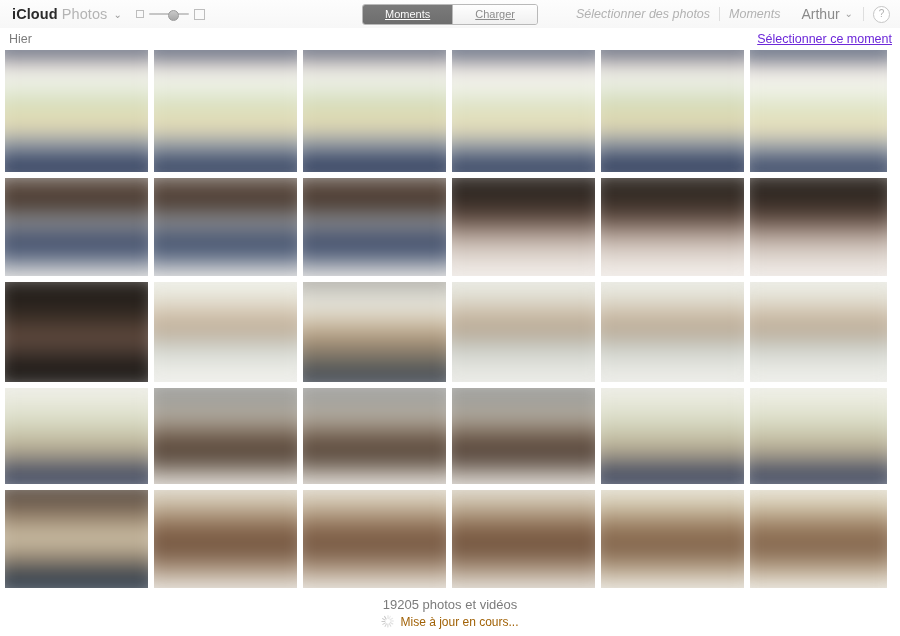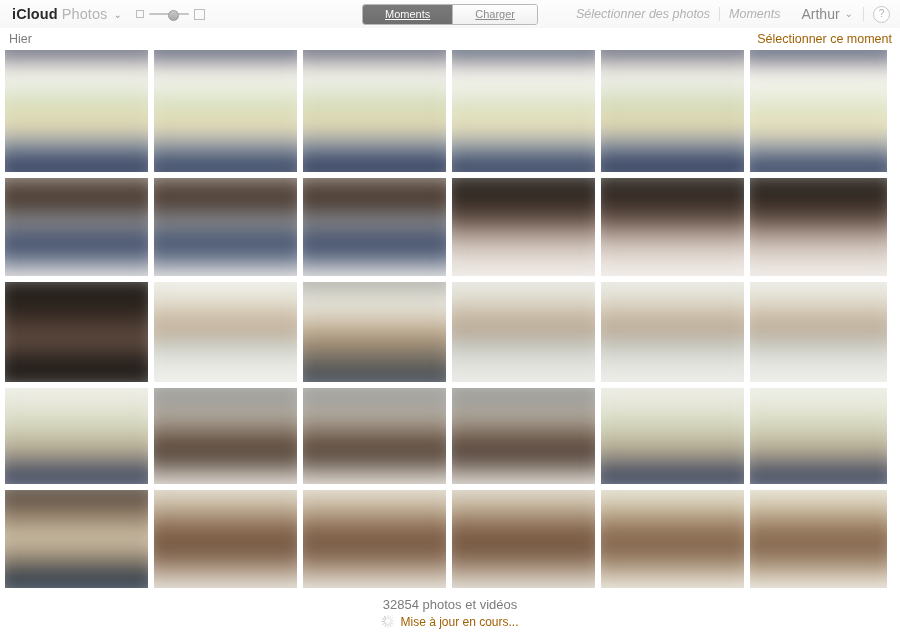--- a/index.html
+++ b/index.html
@@ -184,21 +184,22 @@
     justify-content: space-between;
     padding: 0 8px 0 9px;
     box-sizing: border-box;
   }
   .moment-title {
     font-size: 12.5px;
     color: #7c7c7c;
   }
   .moment-select {
     font-size: 12.5px;
-    color: #a16207;
+    color: #6d28d9;
+    text-decoration: underline;
   }
 
   
   .grid-wrap {
     position: relative;
     padding: 0 5px;
     box-sizing: border-box;
     width: 900px;
   }
   .grid-row {
@@ -406,21 +407,21 @@
         <div class="cell" style="width: 143px; height: 98px;">
           <div class="ph" style="background: linear-gradient(rgb(237, 236, 228) 0%, rgb(214, 204, 178) 20%, rgb(151, 121, 92) 40%, rgb(122, 92, 68) 58%, rgb(187, 167, 141) 76%, rgb(233, 230, 221) 92%, rgb(245, 243, 237) 100%);"></div>
         </div>
         <div class="cell" style="width: 137px; height: 98px;">
           <div class="ph" style="background: linear-gradient(rgb(239, 238, 230) 0%, rgb(216, 206, 180) 20%, rgb(153, 123, 94) 40%, rgb(124, 94, 70) 58%, rgb(189, 169, 143) 76%, rgb(235, 232, 223) 92%, rgb(247, 245, 239) 100%);"></div>
         </div>
       </div>
     </div>
 
   <div class="footer">
-    <div class="footer-count">32854 photos et vidéos</div>
+    <div class="footer-count">19205 photos et vidéos</div>
     <div class="footer-status">
       <span class="spinner" id="spinner">
           <i style="transform: rotate(0deg); opacity: 0.25;"></i>
           <i style="transform: rotate(30deg); opacity: 0.31;"></i>
           <i style="transform: rotate(60deg); opacity: 0.38;"></i>
           <i style="transform: rotate(90deg); opacity: 0.44;"></i>
           <i style="transform: rotate(120deg); opacity: 0.5;"></i>
           <i style="transform: rotate(150deg); opacity: 0.56;"></i>
           <i style="transform: rotate(180deg); opacity: 0.63;"></i>
           <i style="transform: rotate(210deg); opacity: 0.69;"></i>

